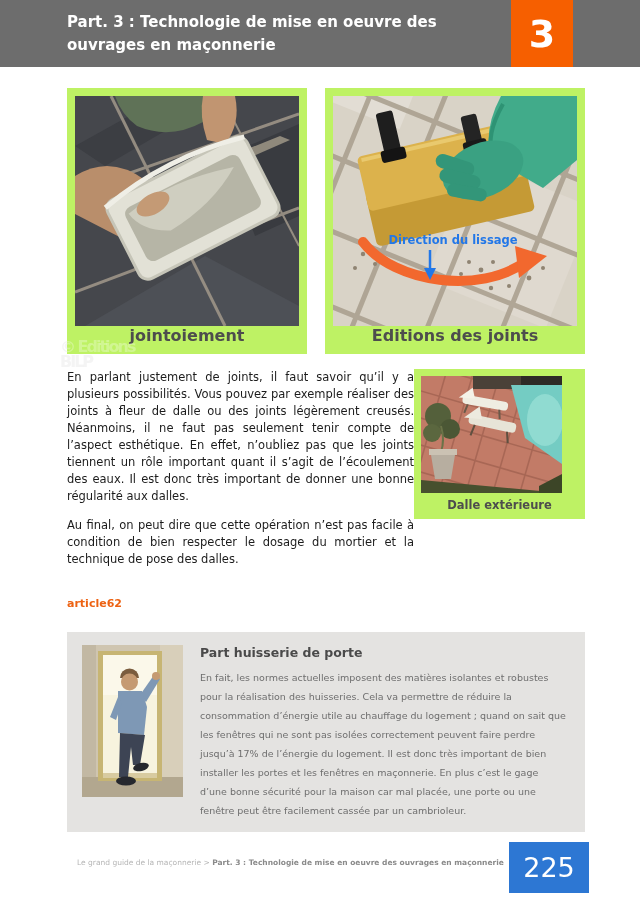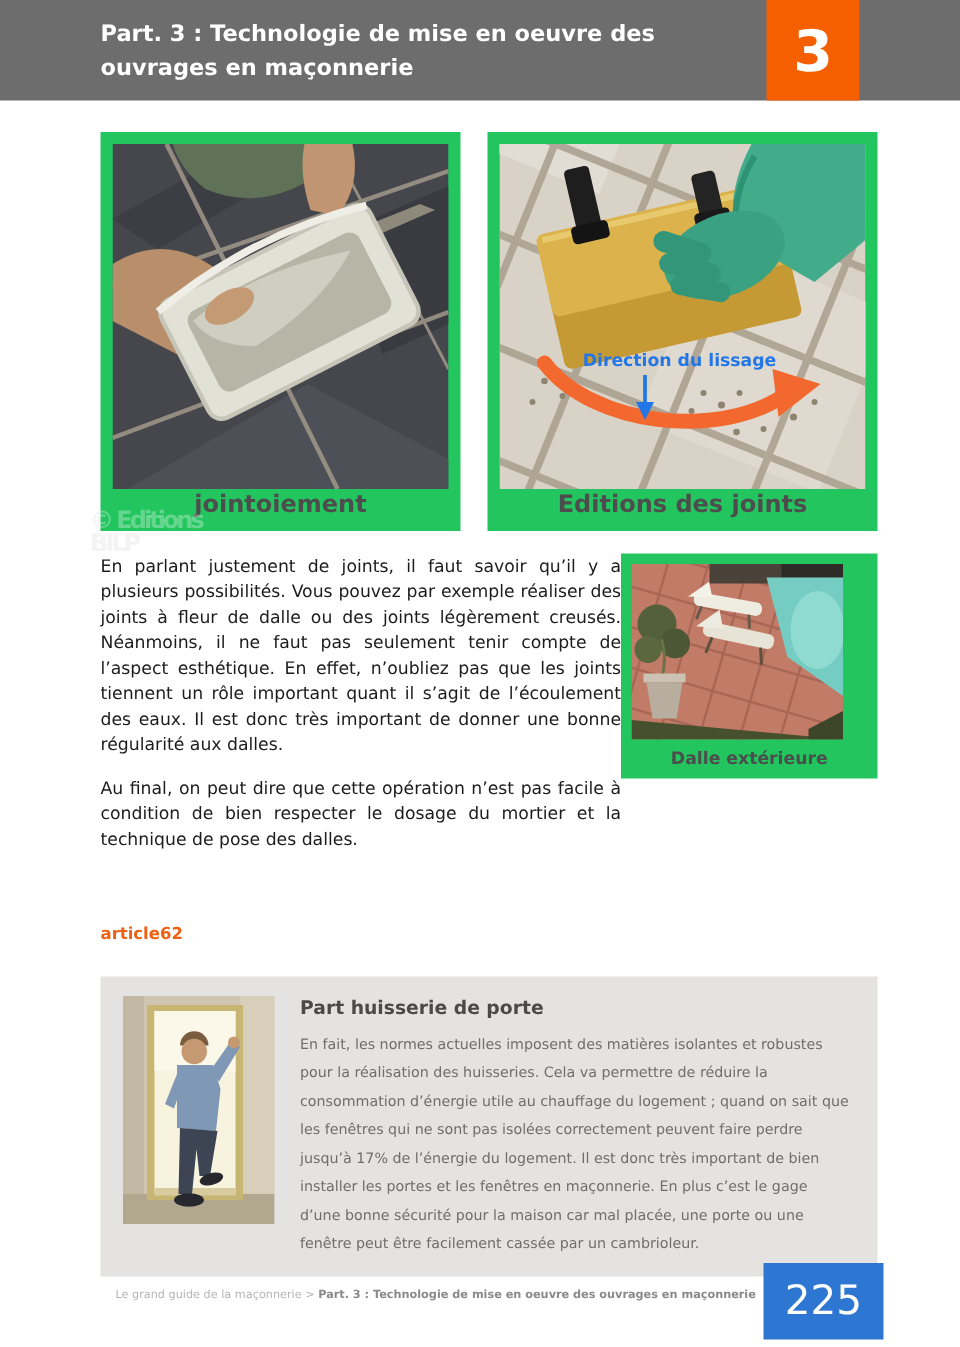--- a/index.html
+++ b/index.html
@@ -32,21 +32,21 @@
     background: #f65f00;
     display: flex; align-items: center; justify-content: center;
     color: #ffffff; font-size: 38px; font-weight: bold;
   }
 
   
   .content { position: relative; padding: 21px 55px 0 67px; z-index: 2; }
 
   .fig-row { display: flex; gap: 18px; }
   .figure {
-    background: #22c55e;
+    background: #bef264;
     padding: 8px 8px 0 8px;
   }
   .figure .photo { display: block; }
   .fig-caption {
     text-align: center;
     font-size: 16px; font-weight: bold; color: #4d4d4d;
     padding: 0 0 9px 0;
   }
   .fig-joint { width: 240px; }
   .fig-liss  { width: 260px; }
@@ -57,21 +57,21 @@
     font-size: 11.5px; line-height: 17px; color: #1c1c1c;
     text-align: justify;
     margin-bottom: 12px;
   }
   .fig-dalle { width: 175px; padding: 7px 7px 0 7px; height: 150px; }
   .fig-dalle .fig-caption { padding: 5px 0 7px 0; font-size: 11.5px; }
 
   
   .article-head {
     display: flex; align-items: baseline; gap: 10px;
-    margin-top: 36px;
+    margin-top: 17px;
   }
   .article-label { color: #ed6212; font-size: 11px; font-weight: bold; }
   .article-title { color: #1f7ce0; font-size: 26px; font-weight: bold; letter-spacing: -0.5px; }
   .article-intro {
     margin-top: 9px;
     font-size: 11.5px; font-weight: bold; color: #111111; line-height: 16.5px;
     width: 518px;
   }
 
   

